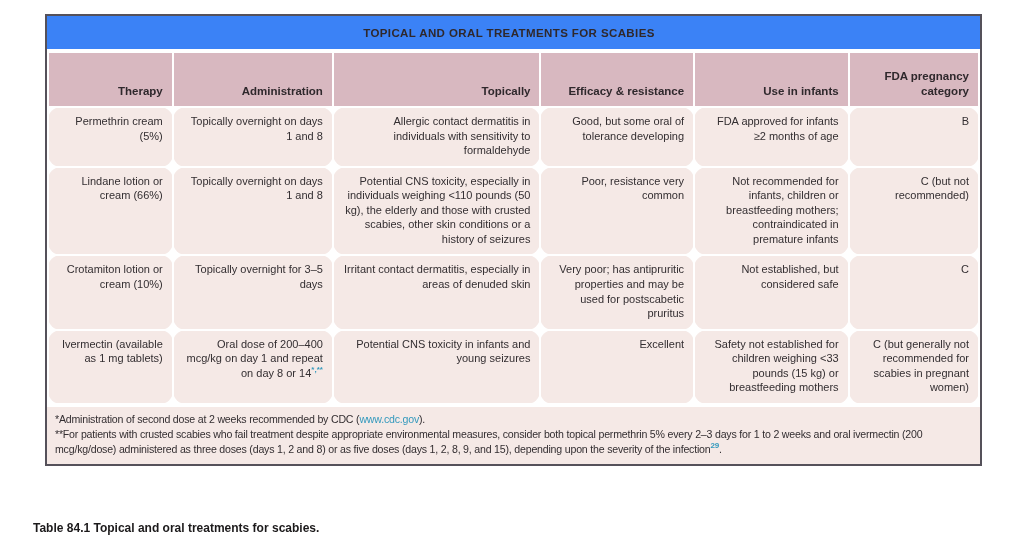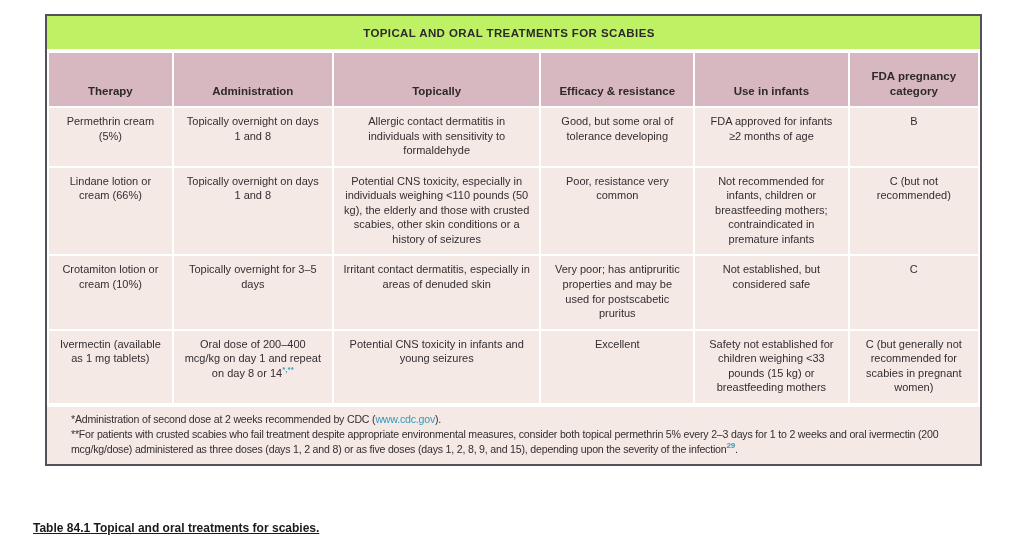--- a/index.html
+++ b/index.html
@@ -11,84 +11,84 @@
     overflow: hidden;
   }
   .table-frame {
     position: absolute;
     left: 45px; top: 14px;
     width: 937px;
     border: 2px solid #55515a;
     background: #ffffff;
   }
   .title-bar {
-    background: #bef264;
+    background: #3b82f6;
     color: #2f282c;
     font-weight: bold;
     font-size: 11.5px;
     letter-spacing: 0.4px;
     text-align: center;
     padding: 11px 17px 10px 8px;
     border-bottom: 2px solid #ffffff;
   }
   table.main {
     width: 100%;
     border-collapse: collapse;
     table-layout: fixed;
   }
   table.main th, table.main td {
     border: 2px solid #ffffff;
     padding: 6px 9px 8px 9px;
     font-size: 11px;
     line-height: 1.32;
-    text-align: center;
+    text-align: right;
   }
   table.main th {
     background: #d8b8c0;
     color: #2f282c;
     font-weight: bold;
     font-size: 11.5px;
     vertical-align: bottom;
     padding-top: 16px;
     padding-bottom: 7px;
   }
   table.main td {
     background: #f5e9e6;
     vertical-align: top;
+    border-radius: 13px;
   }
   col.c0 { width: 13.4%; }
   col.c1 { width: 17.2%; }
   col.c2 { width: 22.3%; }
   col.c3 { width: 16.5%; }
   col.c4 { width: 16.6%; }
   col.c5 { width: 14.0%; }
   sup.ref {
     color: #3399bd;
     font-size: 8px;
     font-weight: bold;
     vertical-align: super;
     line-height: 0;
   }
   .footnotes {
     background: #f5e9e6;
     border-top: 2px solid #ffffff;
-    padding: 5px 10px 7px 24px;
+    padding: 5px 10px 7px 8px;
     font-size: 10.6px;
     line-height: 1.42;
     letter-spacing: -0.2px;
   }
   .footnotes .fn { margin: 0; }
   .footnotes .link { color: #3399bd; }
   .caption {
     position: absolute;
     left: 33px; top: 521px;
     font-size: 12px;
     font-weight: bold;
     color: #1c1a1b;
-    text-decoration: underline;
   }
 </style>
 </head>
 <body>
 
 <div class="table-frame">
   <div class="title-bar">TOPICAL AND ORAL TREATMENTS FOR SCABIES</div>
   <table class="main">
     <colgroup>
       <col class="c0">

